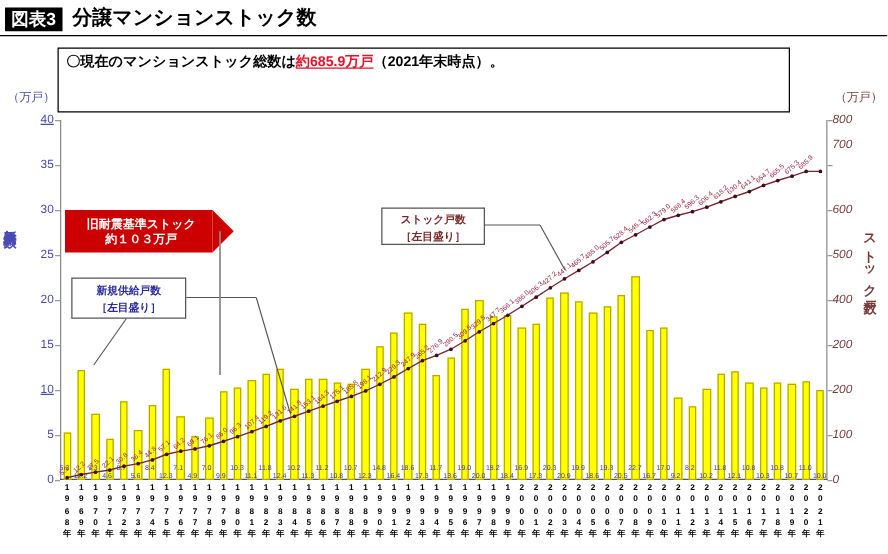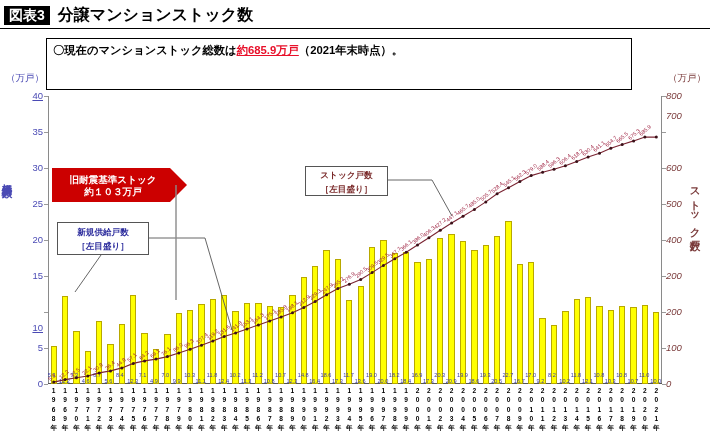--- a/index.html
+++ b/index.html
@@ -169,21 +169,21 @@
   <div id="plot-bg"></div>
   <div class="axis-line" id="axis-y-left"></div>
   <div class="axis-line" id="axis-y-right"></div>
   <div class="axis-line" id="axis-x"></div>
   <div id="ticks-left">
       <div class="tick tick-l" style="top: 288px;"></div>
       <div class="tlab tlab-l" style="top: 282px;">0</div>
       <div class="tick tick-l" style="top: 252px;"></div>
       <div class="tlab tlab-l" style="top: 246px;">5</div>
       <div class="tick tick-l" style="top: 216px;"></div>
-      <div class="tlab tlab-l" style="top: 226px; text-decoration: underline;">10</div>
+      <div class="tlab tlab-l" style="top: 210px; text-decoration: underline;">10</div>
       <div class="tick tick-l" style="top: 180px;"></div>
       <div class="tlab tlab-l" style="top: 174px;">15</div>
       <div class="tick tick-l" style="top: 144px;"></div>
       <div class="tlab tlab-l" style="top: 138px;">20</div>
       <div class="tick tick-l" style="top: 108px;"></div>
       <div class="tlab tlab-l" style="top: 102px;">25</div>
       <div class="tick tick-l" style="top: 72px;"></div>
       <div class="tlab tlab-l" style="top: 66px;">30</div>
       <div class="tick tick-l" style="top: 36px;"></div>
       <div class="tlab tlab-l" style="top: 30px;">35</div>

